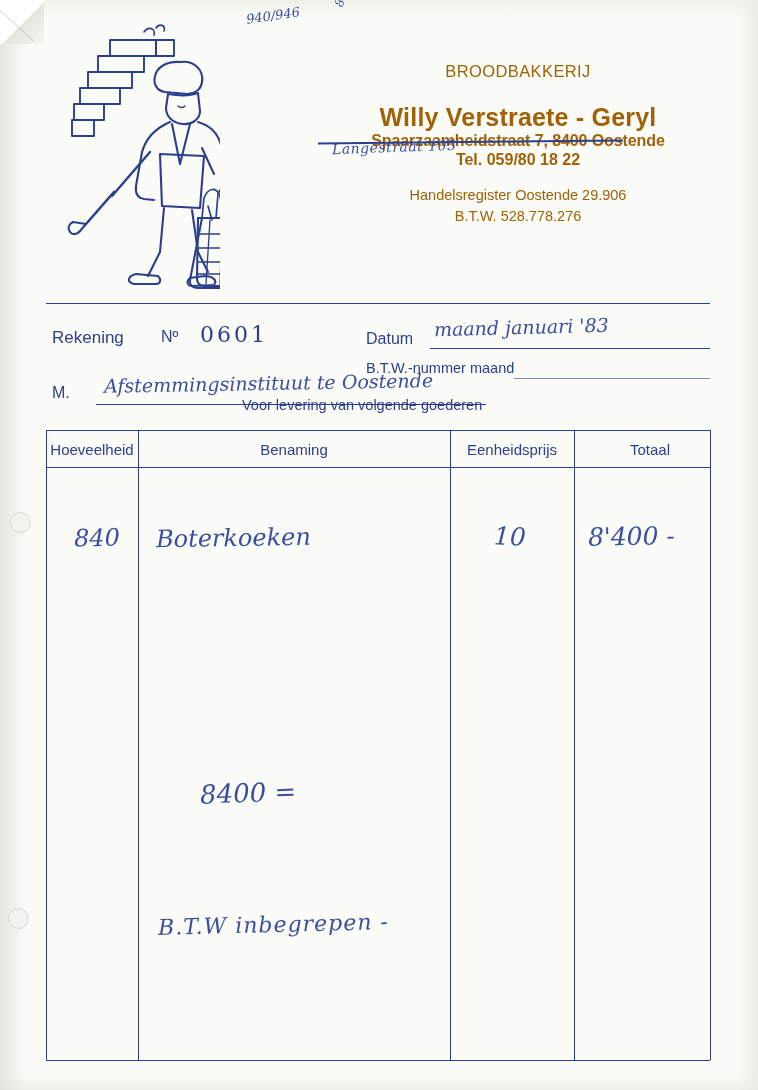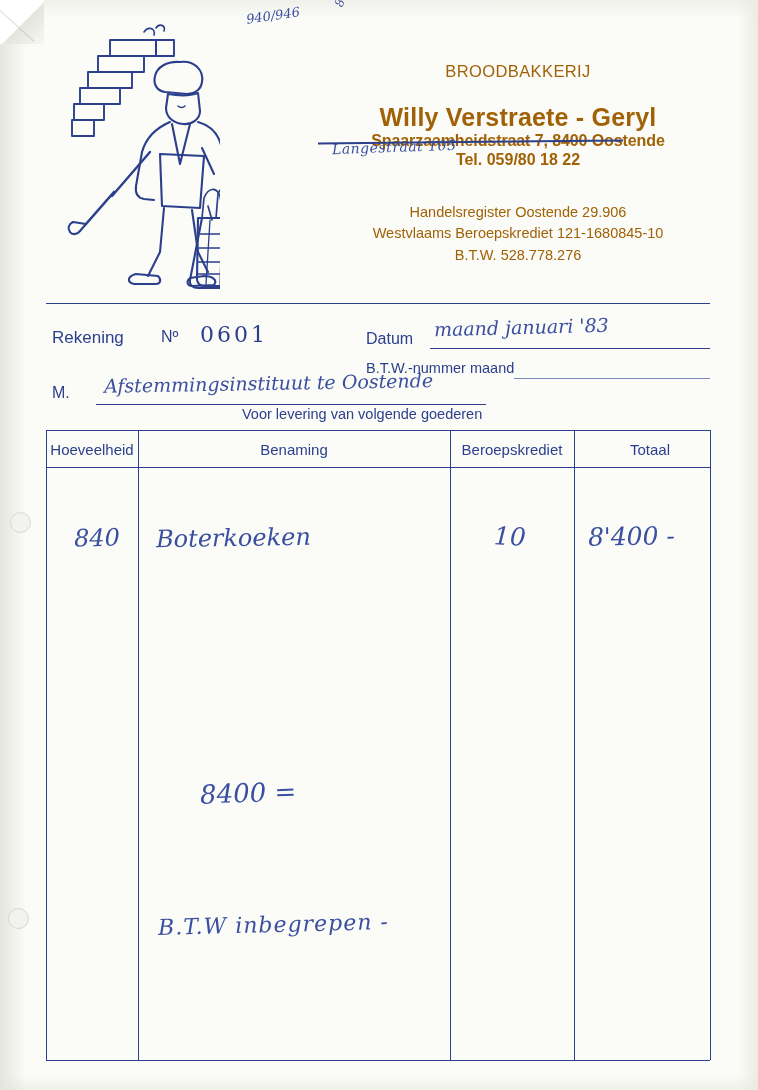--- a/index.html
+++ b/index.html
@@ -72,21 +72,21 @@
     height: 1.6px;
     background: #2b3f8c;
     transform: rotate(-0.6deg);
   }
   .hdr-tel {
     font-size: 16px;
     font-weight: bold;
     margin-top: 1px;
   }
   .hdr-small {
-    margin-top: 33px;
+    margin-top: 16px;
     font-size: 14.5px;
     line-height: 1.47;
   }
   
   .hw-addr-correction {
     position: absolute;
     left: 332px;
     top: 139px;
     font-family: "DejaVu Serif", serif;
     font-style: italic;
@@ -248,21 +248,20 @@
   <div class="hdr">
     <div class="hdr-broodbakkerij">BROODBAKKERIJ</div>
     <div class="hdr-name">Willy Verstraete - Geryl</div>
     <div class="hdr-addr">
       <span>Spaarzaamheidstraat 7, 8400 Oostende</span>
       <span class="strike"></span>
     </div>
     <div class="hdr-tel">Tel.  059/80 18 22</div>
     <div class="hdr-small">
       <div>Handelsregister Oostende 29.906</div>
-      <div>Westvlaams Beroepskrediet 121-1680845-10</div>
       <div>B.T.W. 528.778.276</div>
     </div>
   </div>
 
   <div class="hw-addr-correction">Langestraat 105</div>
 
   <div class="rule" style="left:46px; top:303px; width:664px;"></div>
   <div class="rule" style="left:46px; top:430px; width:664px;"></div>
   <div class="rule" style="left:46px; top:467px; width:664px;"></div>
   <div class="rule" style="left:46px; top:1060px; width:664px;"></div>
@@ -275,31 +274,31 @@
   <div class="hw" style="left:434px; top:316px; font-size:19px; transform:rotate(-1.5deg);">maand januari '83</div>
   <div class="rule" style="left:430px; top:348px; width:280px; height:1.2px;"></div>
 
   <div class="lbl small" style="left:366px; top:360px;">B.T.W.-nummer   maand</div>
   <div class="rule" style="left:514px; top:378px; width:196px; height:1.1px; background:#7b88bb;"></div>
 
   <div class="lbl" style="left:52px; top:384px;">M.</div>
   <div class="hw" style="left:104px; top:372px; font-size:19px; transform:rotate(-1deg);">Afstemmingsinstituut te Oostende</div>
   <div class="rule" style="left:96px; top:404px; width:390px; height:1.2px;"></div>
 
-  <div class="lbl small" style="left:242px; top:406px;">Voor levering van volgende goederen</div>
+  <div class="lbl small" style="left:242px; top:397px;">Voor levering van volgende goederen</div>
 
   <div class="vline" style="left:46px; top:430px; height:630px;"></div>
   <div class="vline" style="left:138px; top:430px; height:630px;"></div>
   <div class="vline" style="left:450px; top:430px; height:630px;"></div>
   <div class="vline" style="left:574px; top:430px; height:630px;"></div>
   <div class="vline" style="left:710px; top:430px; height:630px;"></div>
 
   <div class="tbl-hdr-cell" style="left:46px; top:441px; width:92px;text-align:center;">Hoeveelheid</div>
   <div class="tbl-hdr-cell" style="left:138px; top:441px; width:312px;">Benaming</div>
-  <div class="tbl-hdr-cell" style="left:450px; top:441px; width:124px;">Beroepskrediet</div>
+  <div class="tbl-hdr-cell" style="left:450px; top:441px; width:124px;">Eenheidsprijs</div>
   <div class="tbl-hdr-cell" style="left:574px; top:441px; width:136px;padding-left:8px;">Totaal</div>
 
   <div class="hw" style="left:56px; top:524px; width:82px; text-align:center; font-size:24px; transform:rotate(-1deg);">840</div>
   <div class="hw" style="left:156px; top:524px; font-size:24px; transform:rotate(-1deg);">Boterkoeken</div>
   <div class="hw" style="left:494px; top:522px; font-size:25px; transform:rotate(3deg);">10</div>
   <div class="hw" style="left:588px; top:522px; font-size:25px; transform:rotate(-1deg);">8'400 -</div>
 
   <div class="hw" style="left:200px; top:778px; font-size:26px; transform:rotate(-2deg);">8400 =</div>
   <div class="hw" style="left:158px; top:912px; font-size:22px; letter-spacing:1px; transform:rotate(-1.5deg);">B.T.W inbegrepen -</div>
 

